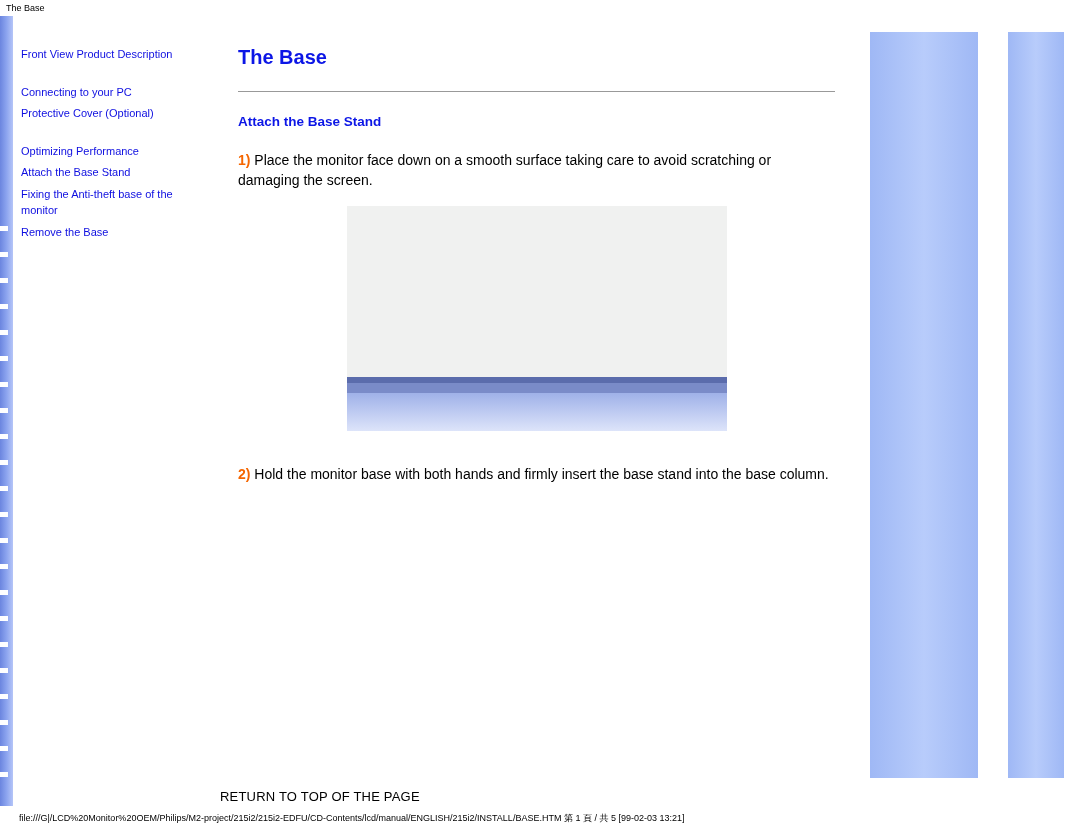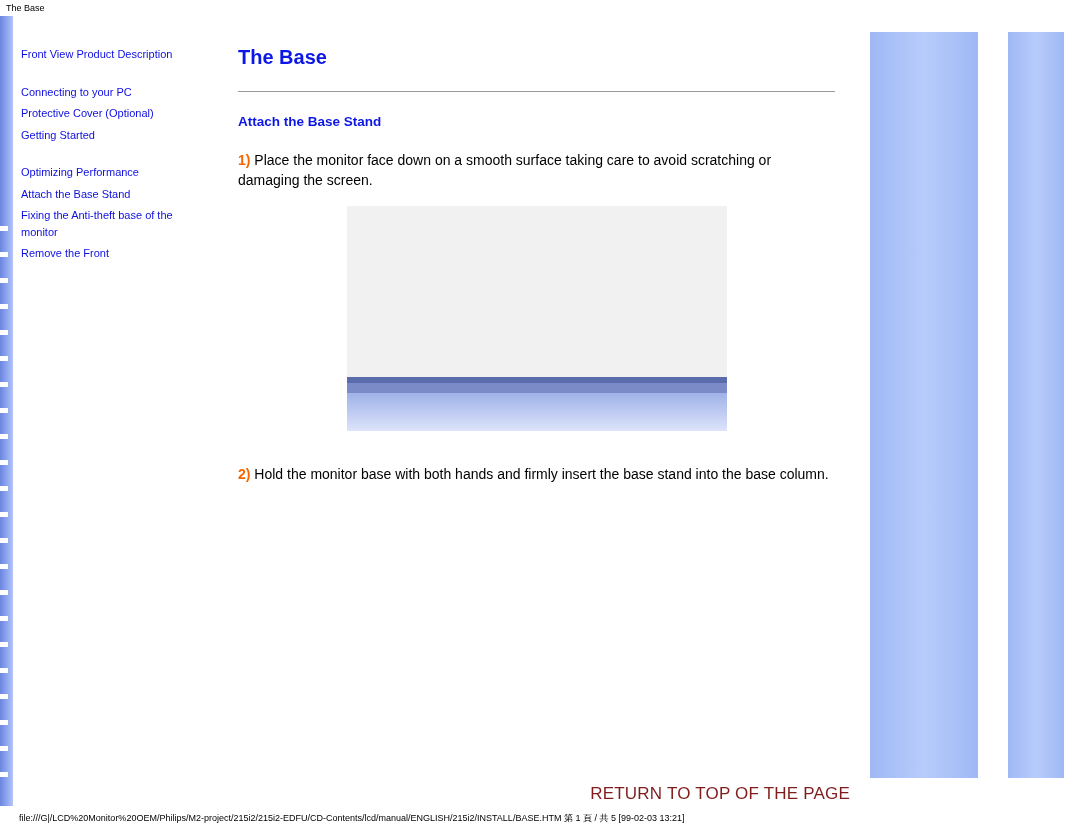--- a/index.html
+++ b/index.html
@@ -81,23 +81,23 @@
       position: relative;
     }
     .fig .band1 { position: absolute; left: 0; right: 0; bottom: 48px; height: 6px; background: #5b6cac; }
     .fig .band2 { position: absolute; left: 0; right: 0; bottom: 38px; height: 10px; background: #7a8bc8; }
     .fig .band3 { position: absolute; left: 0; right: 0; bottom: 0; height: 38px; background: linear-gradient(#9fb1e8, #dde4fa); }
     .return-link {
       position: absolute;
       bottom: 2px;
       left: 0;
       right: 0;
-      text-align: right;
-      color: #7f1d1d;
-      font-size: 17px;
+      text-align: left;
+      color: #000000;
+      font-size: 13px;
       text-decoration: none;
       letter-spacing: 0.2px;
     }
     .right-col {
       position: absolute;
       right: 0;
       top: 16px;
       bottom: 28px;
       width: 210px;
       display: flex;
@@ -144,26 +144,25 @@
       <div class="notch"></div>
         <div class="notch"></div>
     </div>
   </div>
 
   <div class="sidebar">
     <a href="#">Front View Product Description</a>
     <div class="spacer"></div>
     <a href="#">Connecting to your PC</a>
     <a href="#">Protective Cover (Optional)</a>
-    <a href="#">Getting Started</a>
     <div class="spacer"></div>
     <a href="#">Optimizing Performance</a>
     <a href="#">Attach the Base Stand</a>
     <a href="#">Fixing the Anti-theft base of the monitor</a>
-    <a href="#">Remove the Front</a>
+    <a href="#">Remove the Base</a>
   </div>
 
   <div class="main">
     <h1>The Base</h1>
     <hr>
     <div class="subhead">Attach the Base Stand</div>
 
     <p class="step">
       <span class="num">1)</span><span> Place the monitor face down on a smooth surface taking care to avoid scratching or damaging the screen.</span>
     </p>

